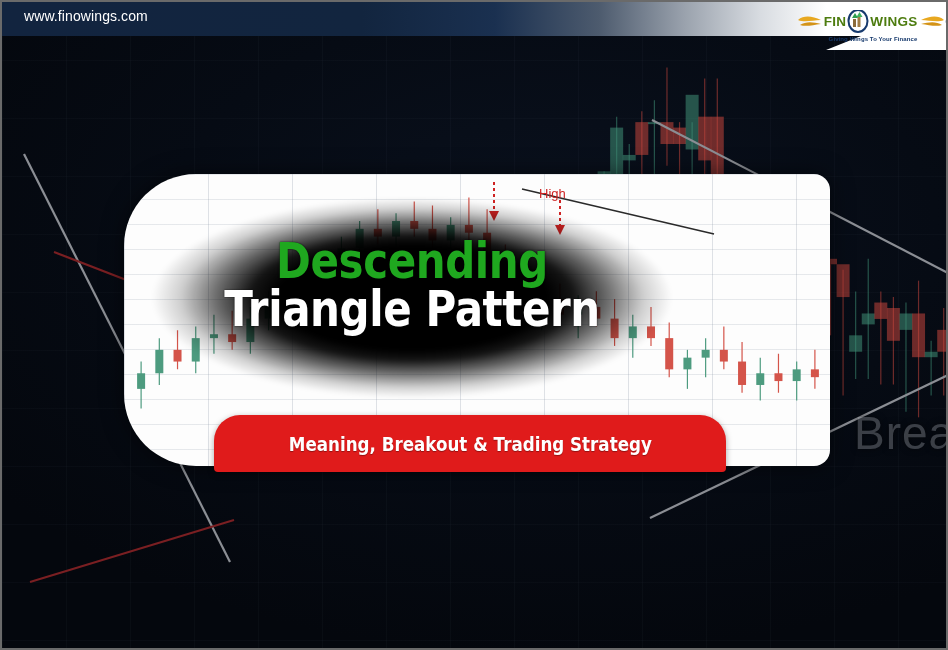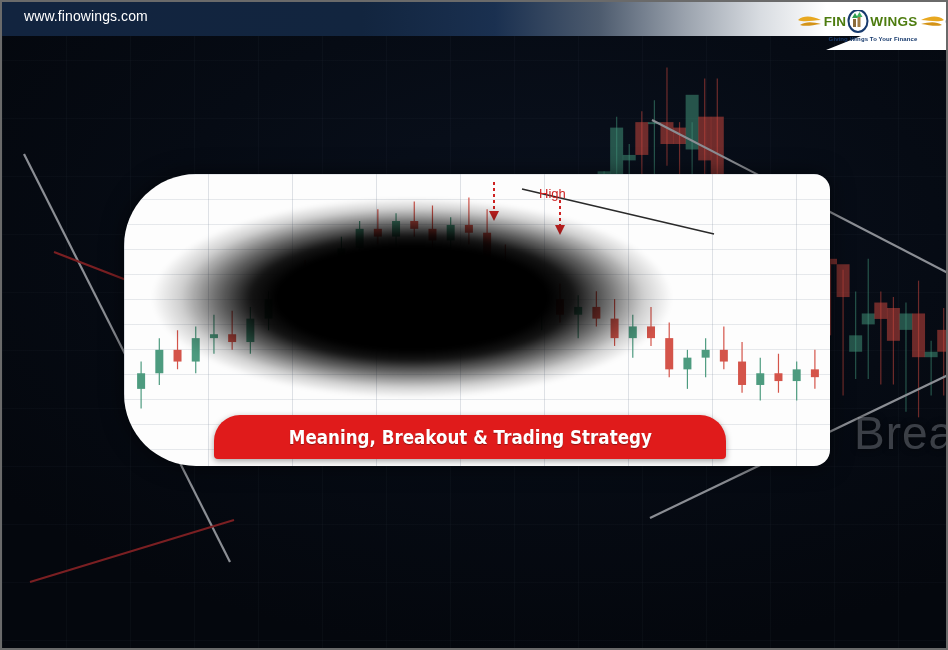--- a/index.html
+++ b/index.html
@@ -114,21 +114,21 @@
   .hl-line2{
     font-family:"DejaVu Sans", sans-serif;
     font-weight:700;font-size:50px;line-height:1.0;
     color:#ffffff;letter-spacing:-.5px;
     transform:scaleX(.84);
     text-shadow:0 0 2px rgba(0,0,0,.9);
   }
 
   
   .subbanner{
-    position:absolute;left:212px;top:413px;width:512px;height:44px;
+    position:absolute;left:212px;top:413px;width:512px;height:57px;
     background:#e01b1b;
     border-radius:26px 26px 4px 4px;
     display:flex;align-items:center;justify-content:center;
     box-shadow:0 2px 6px rgba(0,0,0,.35);
   }
   .subbanner-text{
     font-family:"DejaVu Sans", sans-serif;
     font-weight:700;font-size:19px;color:#ffffff;
     transform:scaleX(.88);
     letter-spacing:0px;white-space:nowrap;
@@ -372,18 +372,22 @@
       <g>
         <line x1="436" y1="26" x2="436" y2="52" stroke="#cf2323" stroke-width="2" stroke-dasharray="3,3"></line>
         <path d="M431 51 L436 61 L441 51 Z" fill="#cf2323"></path>
       </g>
     </svg>
   </div>
 
   <div class="high-label">High</div>
 
   <div class="blackblob"></div>
+  <div class="headline">
+    <div class="hl-line1">Descending</div>
+    <div class="hl-line2">Triangle Pattern</div>
+  </div>
 
   <div class="subbanner">
     <span class="subbanner-text">Meaning, Breakout &amp; Trading Strategy</span>
   </div>
 
 </div>
 
 </body></html>

